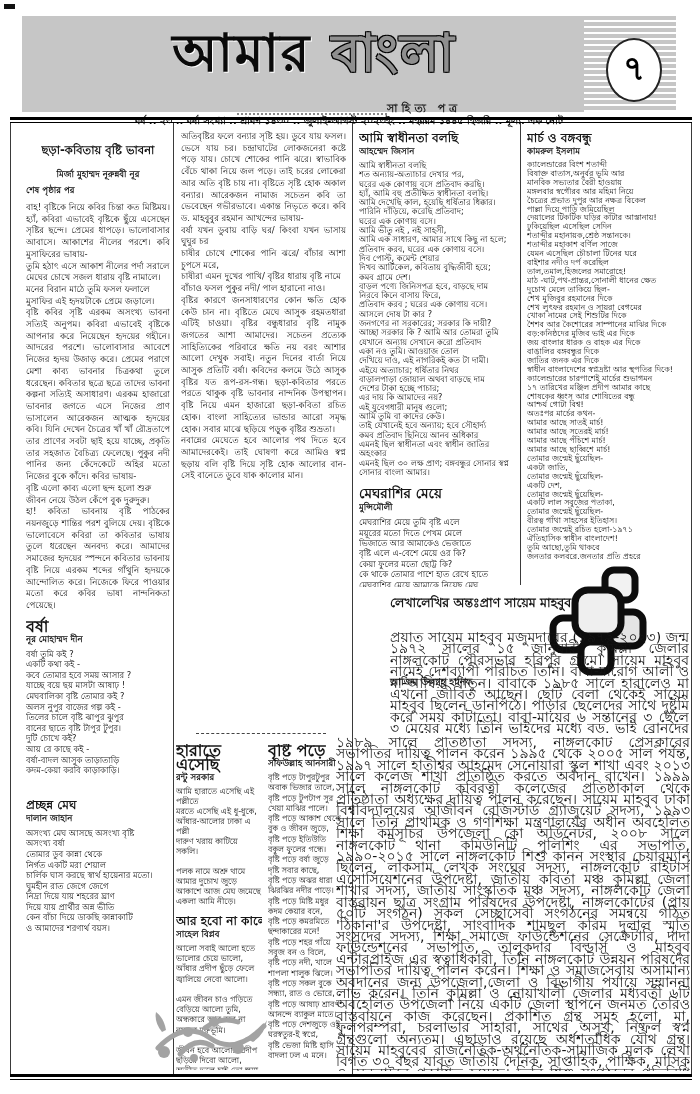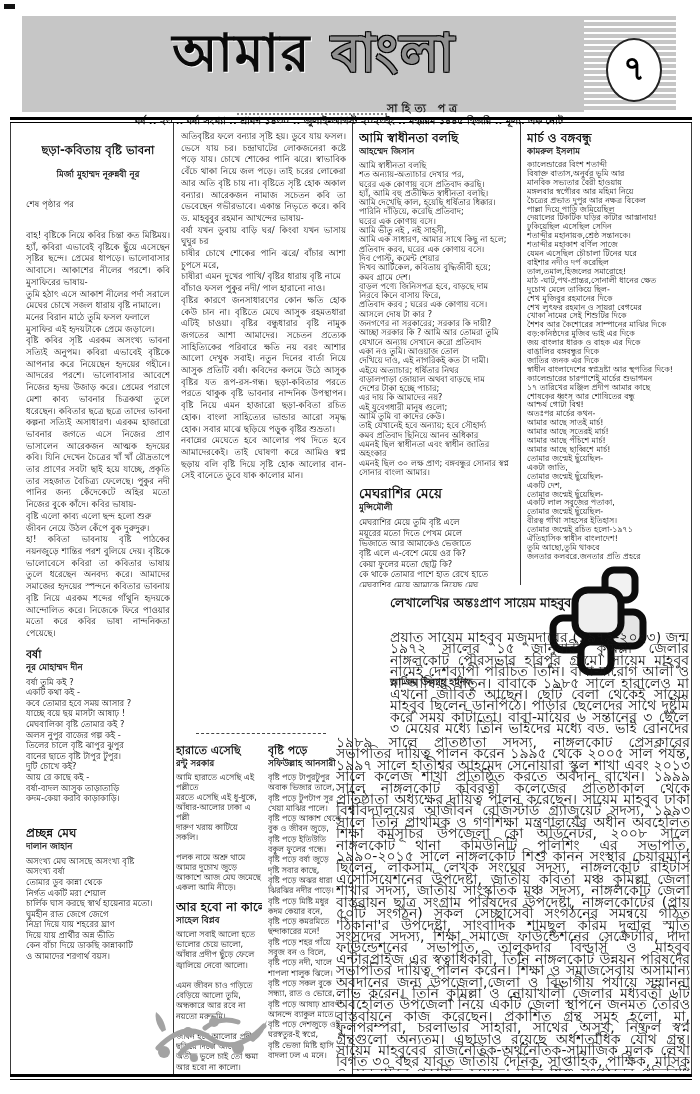--- a/index.html
+++ b/index.html
@@ -29,24 +29,24 @@
   .vline{width:1px;background:#3a3a3a;}
   .border-l{left:10px;top:123px;height:951px;}
   .border-r{left:691px;top:123px;height:951px;}
   .vd1{left:173px;top:123px;height:951px;}
   .vd2{left:352px;top:123px;height:951px;}
   .vd3{left:520px;top:123px;height:462px;}
   
   .head-c{text-align:center;}
   .art-title{font-weight:bold;font-size:11.5px;line-height:14px;margin:12px;}
   .byline{font-weight:bold;font-size:8.6px;line-height:11px;margin:0 0 4px;}
-  .contnote{font-weight:normal;font-size:8.6px;margin:18px 0;}
+  .contnote{font-weight:bold;font-size:8.6px;margin:4px 0;}
   .prose{font-size:8.6px;line-height:11.7px;text-align:justify;white-space:pre-line;}
   .pre{white-space:pre-line;}
-  .ptitle{font-weight:bold;font-size:11px;line-height:14px;margin:0;}
+  .ptitle{font-weight:bold;font-size:16px;line-height:14px;margin:0;}
   .ptitle.xl{font-size:13.5px;line-height:17px;}
   .ptitle.lg{font-size:12px;line-height:15px;white-space:nowrap;}
   .plines{font-size:8.4px;line-height:10.4px;}
   .clip{overflow:hidden;}
   .dash-div{border-top:1px dashed #444;}
   .feat-head{font-weight:bold;font-size:12.5px;white-space:nowrap;line-height:16px;}
   .feat-by{font-weight:bold;font-size:9.5px;line-height:12px;}
   .feat-body{font-size:14px;line-height:11.4px;text-align:justify;}
 </style>
 </head>

